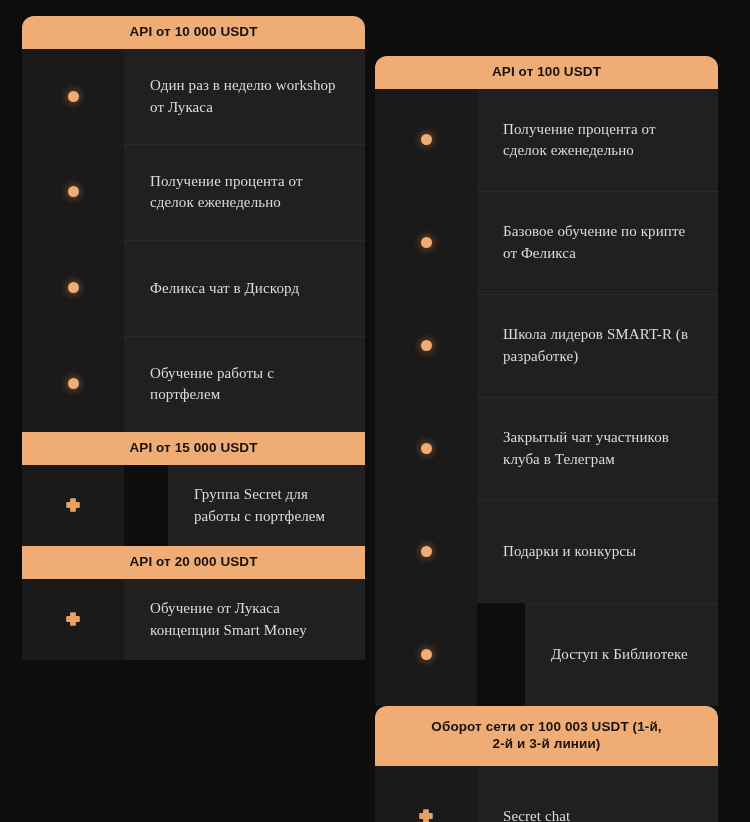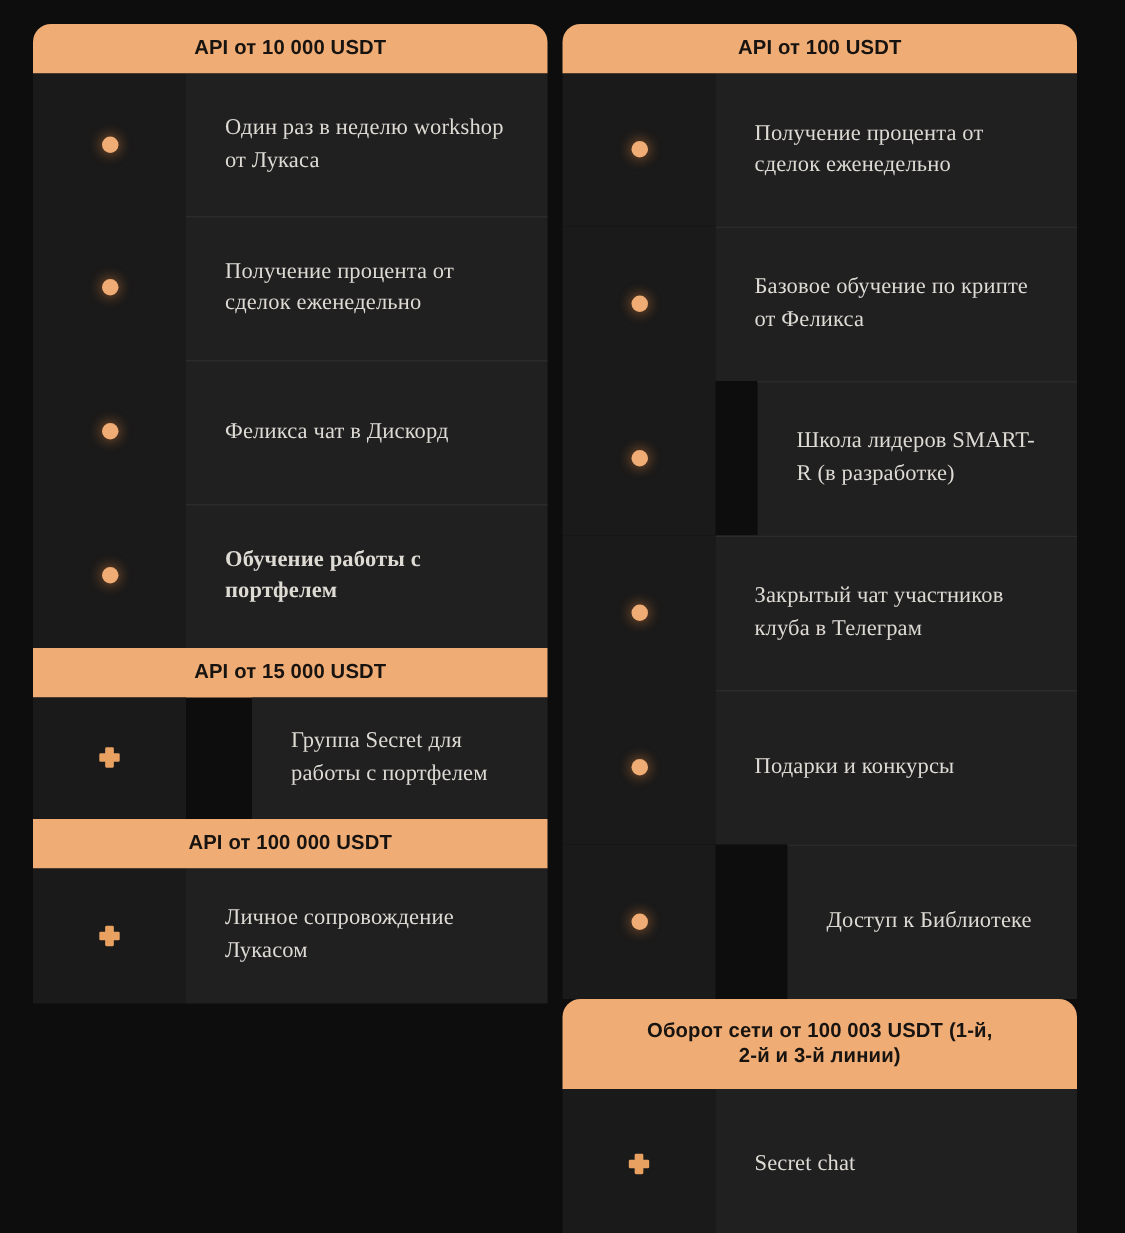--- a/index.html
+++ b/index.html
@@ -26,21 +26,21 @@
     box-sizing: border-box;
   }
 
   .column {
     position: relative;
     width: 343px;
     flex: 0 0 343px;
     display: flex;
     flex-direction: column;
   }
-  .column.right { margin-left: 2px; }
+  .column.right { margin-left: 2px; margin-top: 40px; }
 
   
   .tier { display: flex; flex-direction: column; }
 
   .tier-header {
     background: #efac74;
     color: #171310;
     font-family: "Liberation Sans", sans-serif;
     font-weight: bold;
     font-size: 13.5px;
@@ -145,21 +145,21 @@
           </div>
         </div>
         <div class="feature-row" style="min-height:96px;">
           <div class="icon-cell">
             <span class="dot-icon"></span>
           </div>
           <div class="text-cell">
             <span class="feature-text">Феликса чат в Дискорд</span>
           </div>
         </div>
-        <div class="feature-row" style="min-height:96px;font-weight:bold;">
+        <div class="feature-row" style="min-height:96px;">
           <div class="icon-cell">
             <span class="dot-icon"></span>
           </div>
           <div class="text-cell">
             <span class="feature-text">Обучение работы с
 портфелем</span>
           </div>
         </div>
       </div>
     </div>
@@ -177,40 +177,38 @@
           </div>
           <div class="text-cell">
             <span class="feature-text">Группа Secret для работы
 с портфелем</span>
           </div>
         </div>
       </div>
     </div>
 
     <div class="tier">
-    </div>
-
-    <div class="tier">
-      <div class="tier-header">API от 100 000 USDT</div>
-      <div class="tier-body">
-        <div class="feature-row no-rule" style="min-height:90px;">
+      <div class="tier-header">API от 20 000 USDT</div>
+      <div class="tier-body">
+        <div class="feature-row no-rule" style="min-height:81px;">
           <div class="icon-cell">
             <span class="plus-icon">
               <svg viewBox="0 0 16 16" aria-hidden="true">
                   <path fill="currentColor" d="M6 1.2h4a0.9 0.9 0 0 1 0.9 0.9V5.1H13.9a0.9 0.9 0 0 1 0.9 0.9v4a0.9 0.9 0 0 1-0.9 0.9H10.9V13.9a0.9 0.9 0 0 1-0.9 0.9H6a0.9 0.9 0 0 1-0.9-0.9V10.9H2.1a0.9 0.9 0 0 1-0.9-0.9V6a0.9 0.9 0 0 1 0.9-0.9H5.1V2.1A0.9 0.9 0 0 1 6 1.2z"></path>
                 </svg>
             </span>
           </div>
           <div class="text-cell">
-            <span class="feature-text">Личное сопровождение
-Лукасом</span>
-          </div>
-        </div>
-      </div>
-    </div>
+            <span class="feature-text">Обучение от Лукаса
+концепции Smart Money</span>
+          </div>
+        </div>
+      </div>
+    </div>
+
 
   </div>
 
   <div class="column right">
 
     <div class="tier first">
       <div class="tier-header">API от 100 USDT</div>
       <div class="tier-body">
         <div class="feature-row no-rule" style="min-height:102px;">
           <div class="icon-cell">
@@ -223,21 +221,21 @@
         </div>
         <div class="feature-row" style="min-height:103px;">
           <div class="icon-cell">
             <span class="dot-icon"></span>
           </div>
           <div class="text-cell">
             <span class="feature-text">Базовое обучение по крипте
 от Феликса</span>
           </div>
         </div>
-        <div class="feature-row" style="min-height:103px;gap:28px;">
+        <div class="feature-row" style="min-height:103px;">
           <div class="icon-cell">
             <span class="dot-icon"></span>
           </div>
           <div class="text-cell">
             <span class="feature-text">Школа лидеров SMART-R (в
 разработке)</span>
           </div>
         </div>
         <div class="feature-row" style="min-height:103px;">
           <div class="icon-cell">

